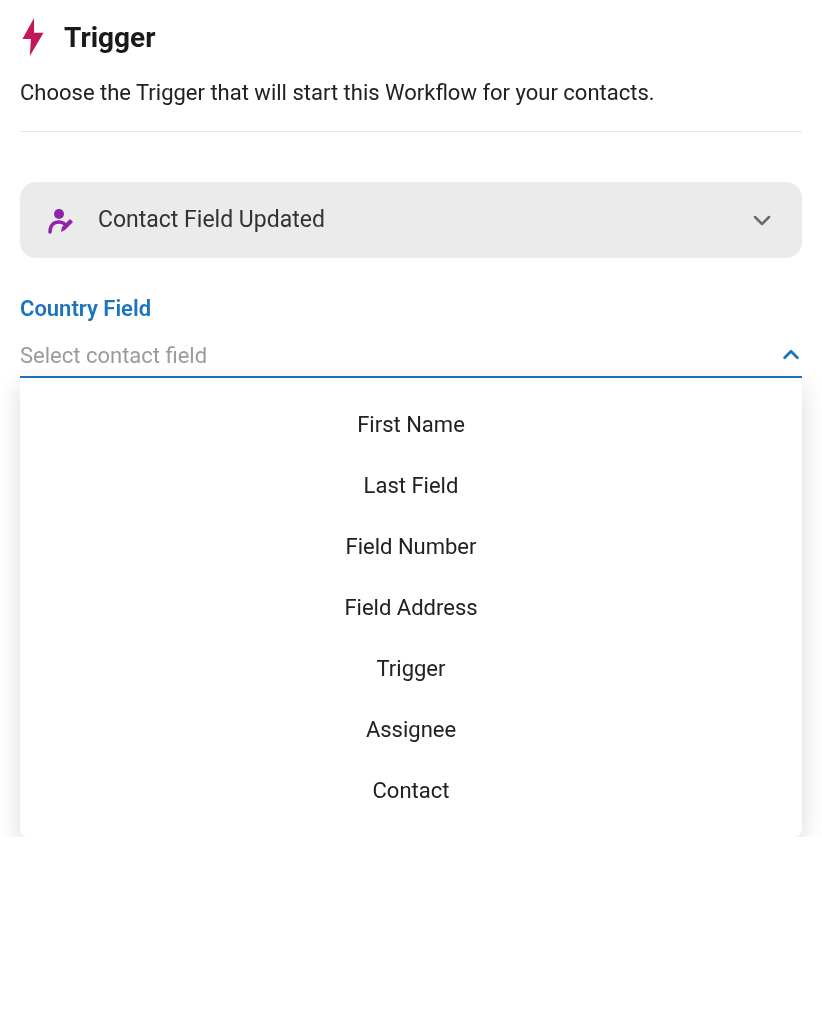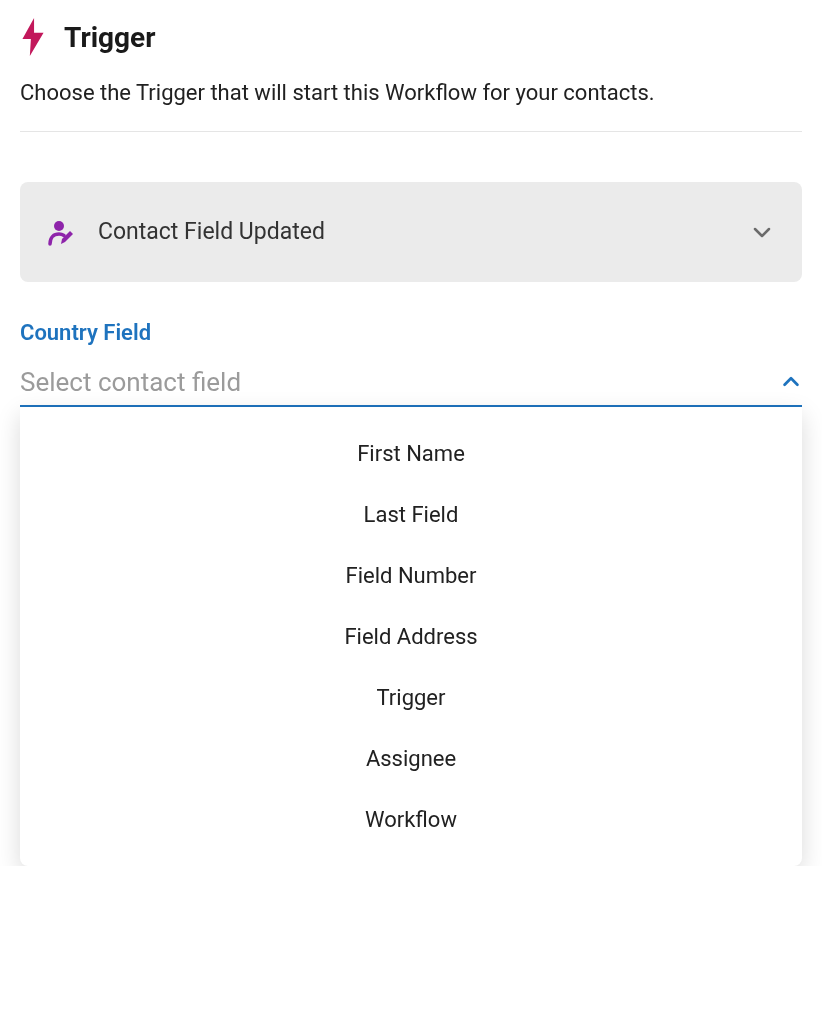--- a/index.html
+++ b/index.html
@@ -44,22 +44,22 @@
       margin-bottom: 22px;
       line-height: 1.4;
     }
     .divider {
       border: none;
       border-top: 1px solid #e5e5e5;
       margin: 0 0 50px 0;
     }
     .trigger-card {
       background: #ebebeb;
-      border-radius: 8px;
-      padding: 36px 28px;
+      border-radius: 16px;
+      padding: 24px 28px;
       display: flex;
       align-items: center;
       justify-content: space-between;
       margin-bottom: 38px;
       text-align: right;
     }
     .trigger-card-left {
       display: flex;
       align-items: center;
       gap: 22px;
@@ -106,21 +106,21 @@
       display: flex;
       align-items: center;
       justify-content: space-between;
       padding: 12px 0 8px 0;
       border: none;
       border-bottom: 2px solid #1e73be;
       background: transparent;
       cursor: pointer;
     }
     .select-placeholder {
-      font-size: 26px;
+      font-size: 22px;
       color: #9b9b9b;
     }
     .chevron-up {
       width: 22px;
       height: 22px;
     }
     .chevron-up svg {
       width: 22px;
       height: 22px;
       stroke: #1e73be;
@@ -187,17 +187,17 @@
           </svg>
         </span>
       </div>
       <div class="dropdown-menu">
         <div class="dropdown-option">First Name</div>
         <div class="dropdown-option">Last Field</div>
         <div class="dropdown-option">Field Number</div>
         <div class="dropdown-option">Field Address</div>
         <div class="dropdown-option">Trigger</div>
         <div class="dropdown-option">Assignee</div>
-        <div class="dropdown-option">Workflow</div>
+        <div class="dropdown-option">Contact</div>
       </div>
     </div>
   </div>
 </div>
 
 </body></html>

